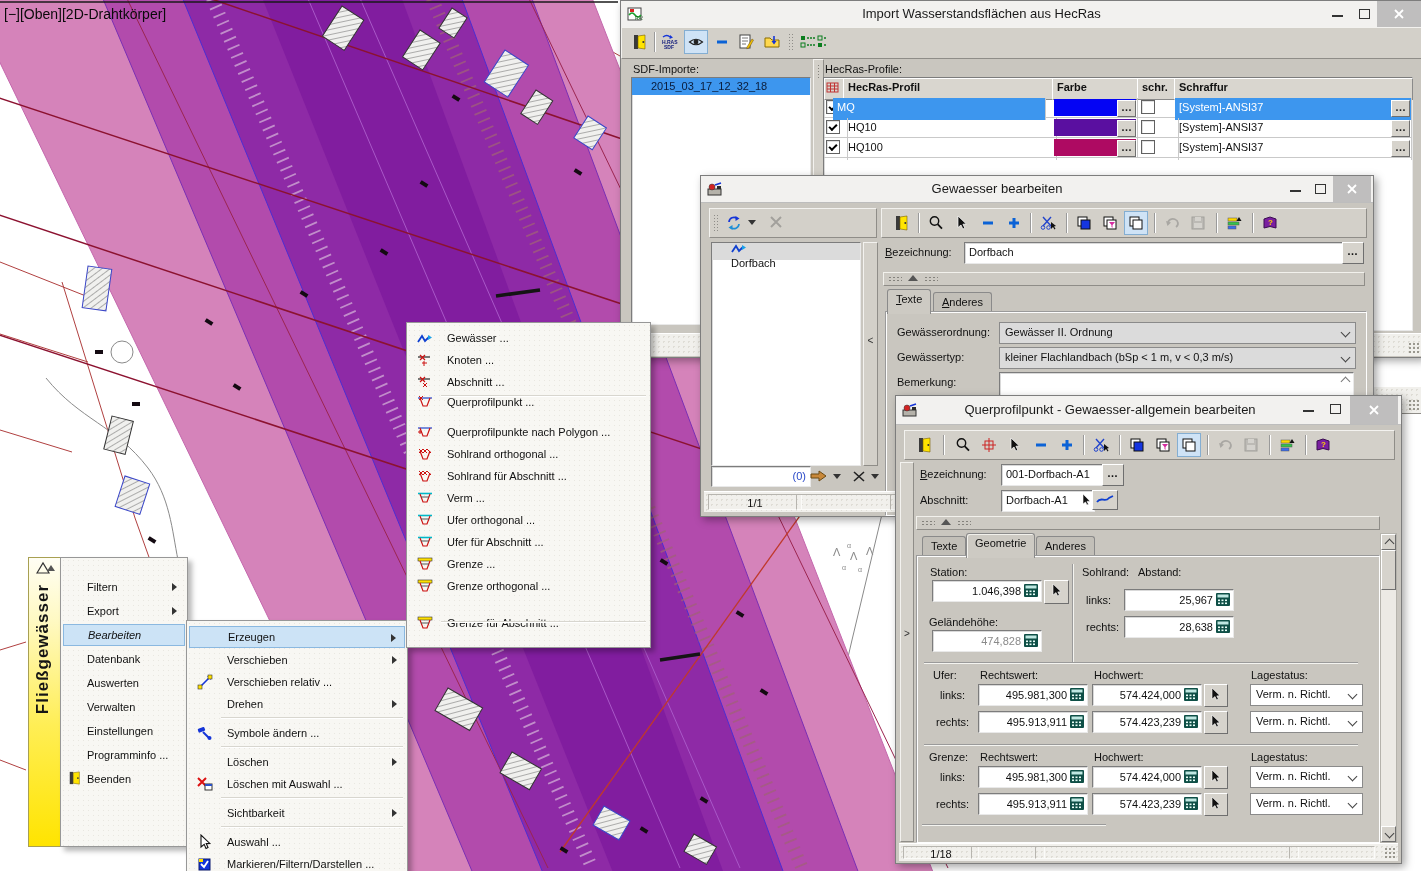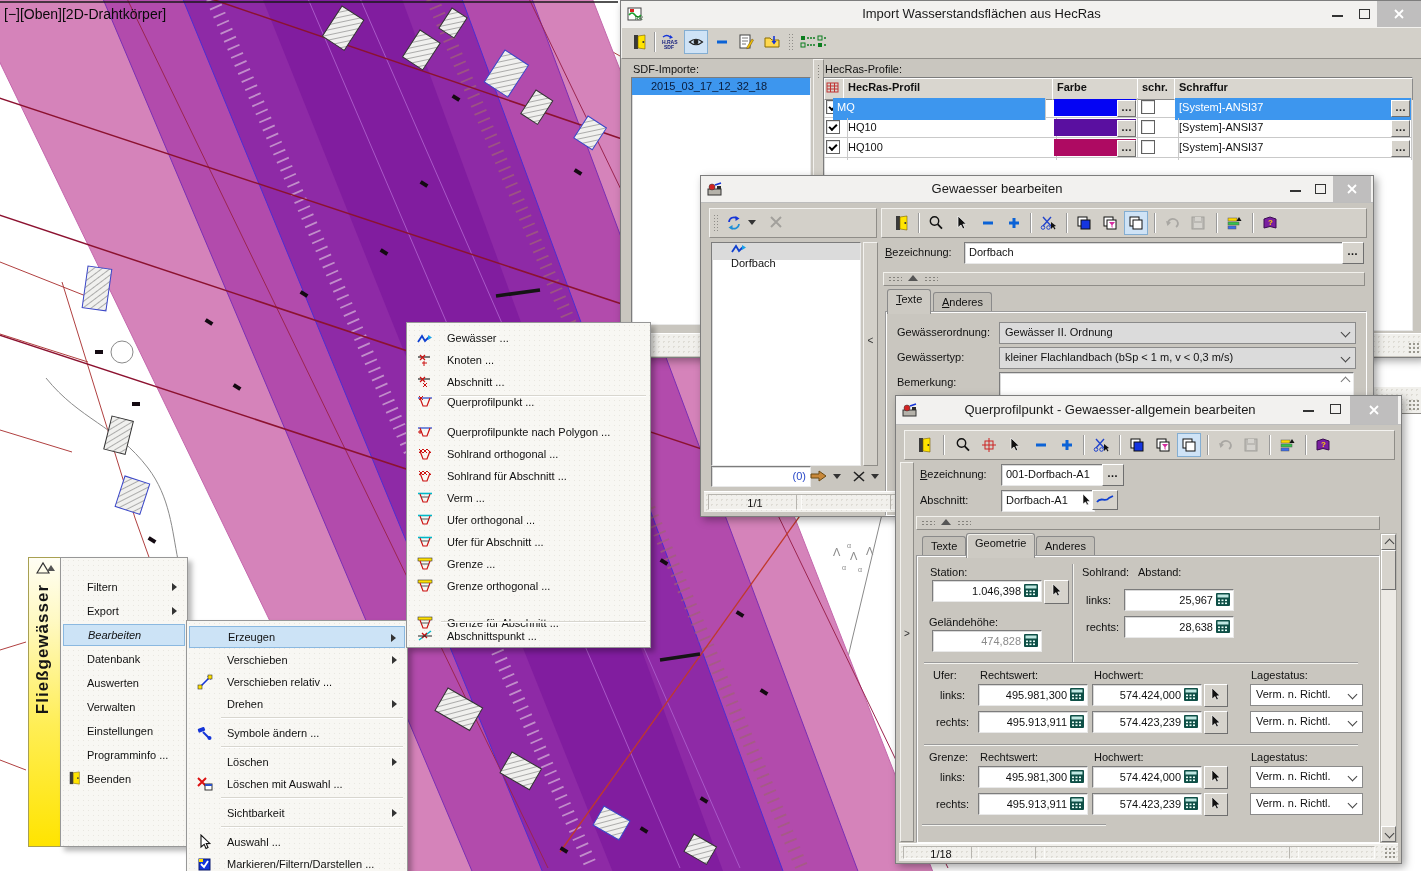--- a/index.html
+++ b/index.html
@@ -1179,23 +1179,15 @@
       </div>
     <div class="mitem" style="top:274px;margin-top:15px;">
       <svg class="micon" width="16" height="16" viewBox="0 0 16 16">
           <rect x="1" y="2" width="14" height="3" fill="#ffe000" stroke="#333" stroke-width=".6"></rect>
           <path d="M3,5 L6,13 L10,13 L13,5" stroke="#cc1111" stroke-width="1.2" fill="none"></path>
           <line x1="4" y1="8" x2="12" y2="8" stroke="#555" stroke-width="1"></line>
         </svg>
       <span class="mlbl">Grenze für Abschnitt ...</span>
       </div>
     <div class="msep" style="top:298px;"></div>
-    <div class="mitem" style="top:302px;">
-      <svg class="micon" width="16" height="16" viewBox="0 0 16 16">
-          <line x1="2" y1="12" x2="14" y2="3" stroke="#00b7c8" stroke-width="1.4"></line>
-          <path d="M5,5 L10,10 M10,5 L5,10" stroke="#cc1111" stroke-width="1.3"></path>
-          <line x1="1" y1="8" x2="15" y2="8" stroke="#222" stroke-width="1"></line>
-        </svg>
-      <span class="mlbl">Abschnittspunkt ...</span>
-      </div>
   </div>
 
 </div>
 
 </body></html>

